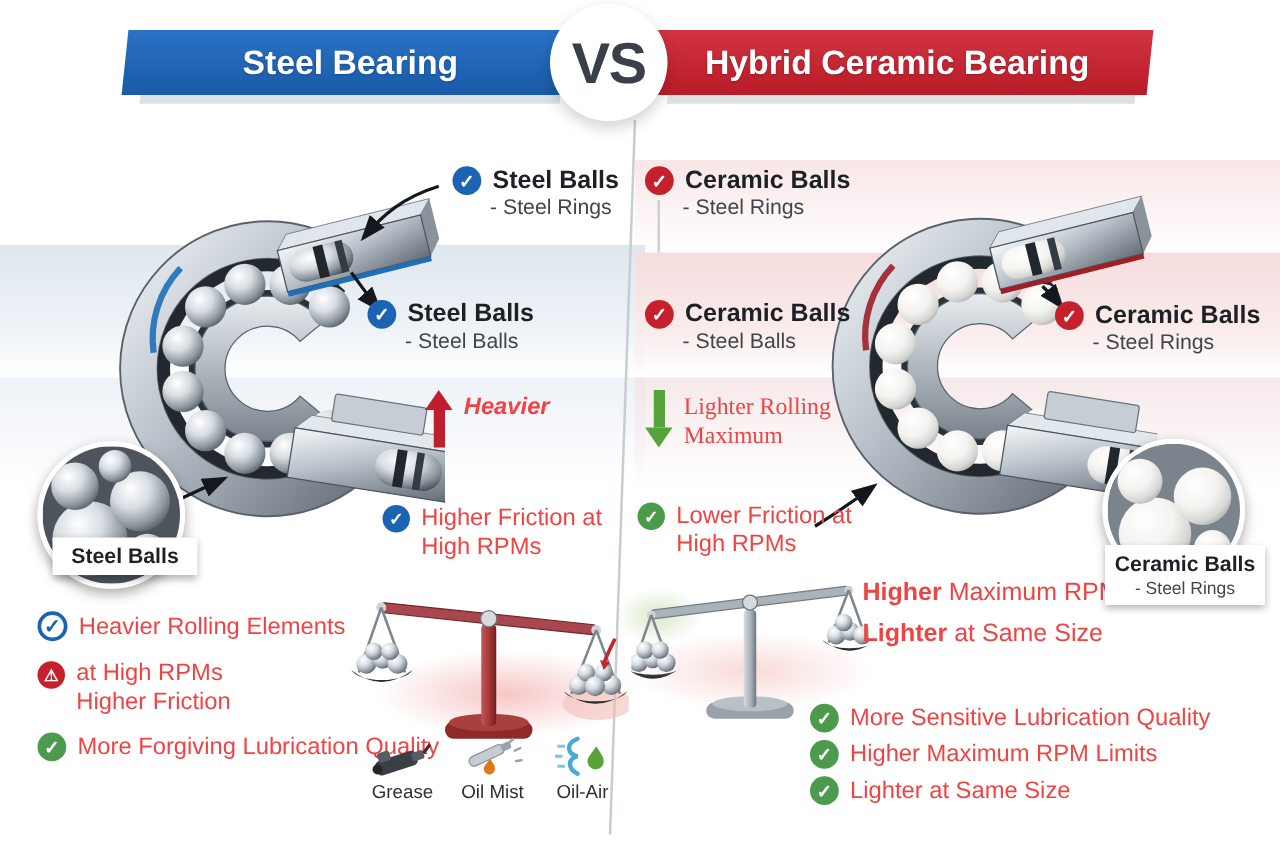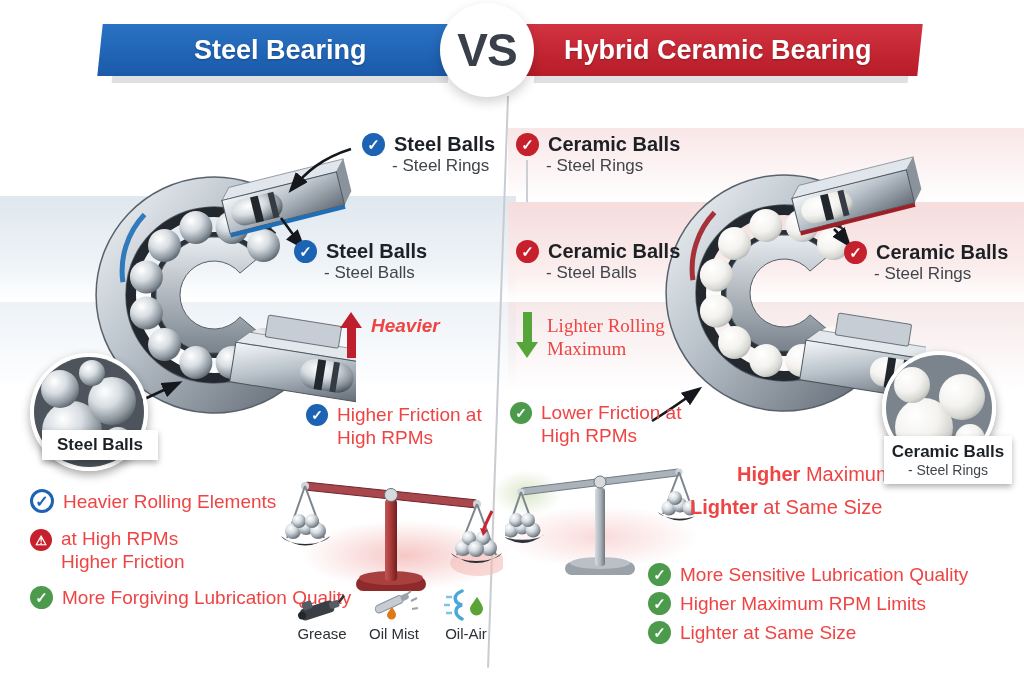--- a/index.html
+++ b/index.html
@@ -465,21 +465,21 @@
     <line x1="174" y1="36" x2="158" y2="78" stroke="#7d858d" stroke-width="2"></line>
     <line x1="174" y1="36" x2="189" y2="78" stroke="#7d858d" stroke-width="2"></line>
     <circle cx="164" cy="72" r="7.5" fill="url(#ballS)"></circle>
       <circle cx="175" cy="69" r="7.5" fill="url(#ballS)"></circle>
     <circle cx="185" cy="72" r="7.5" fill="url(#ballS)"></circle>
       <circle cx="170" cy="62" r="7" fill="url(#ballS)"></circle>
     <path d="M153,76 A22,8.5 0 0 0 196,76 Q175,93 153,76 Z" fill="url(#panDark)"></path>
   </svg>
 
   <div class="abs t-note" style="left:690px;top:463px;font-size:20px;z-index:5;">
-    <span style="font-weight:bold;margin-left:47px;">Higher</span><span> Maximum RPM</span>
+    <span style="font-weight:bold;">Higher</span><span> Maximum RPM</span>
   </div>
   <div class="abs t-note" style="left:690px;top:496px;font-size:20px;z-index:5;">
     <span style="font-weight:bold;margin-top:32px;">Lighter</span><span> at Same Size</span>
   </div>
 
   <div class="inset" style="left:882px;top:351px;width:106px;height:106px;">
     <svg width="106" height="106" viewBox="0 0 106 106">
       <rect width="106" height="106" fill="#7b848c"></rect>
       <circle cx="38" cy="72" r="29" fill="url(#ballC)"></circle>
       <circle cx="76" cy="42" r="23" fill="url(#ballC)"></circle>

